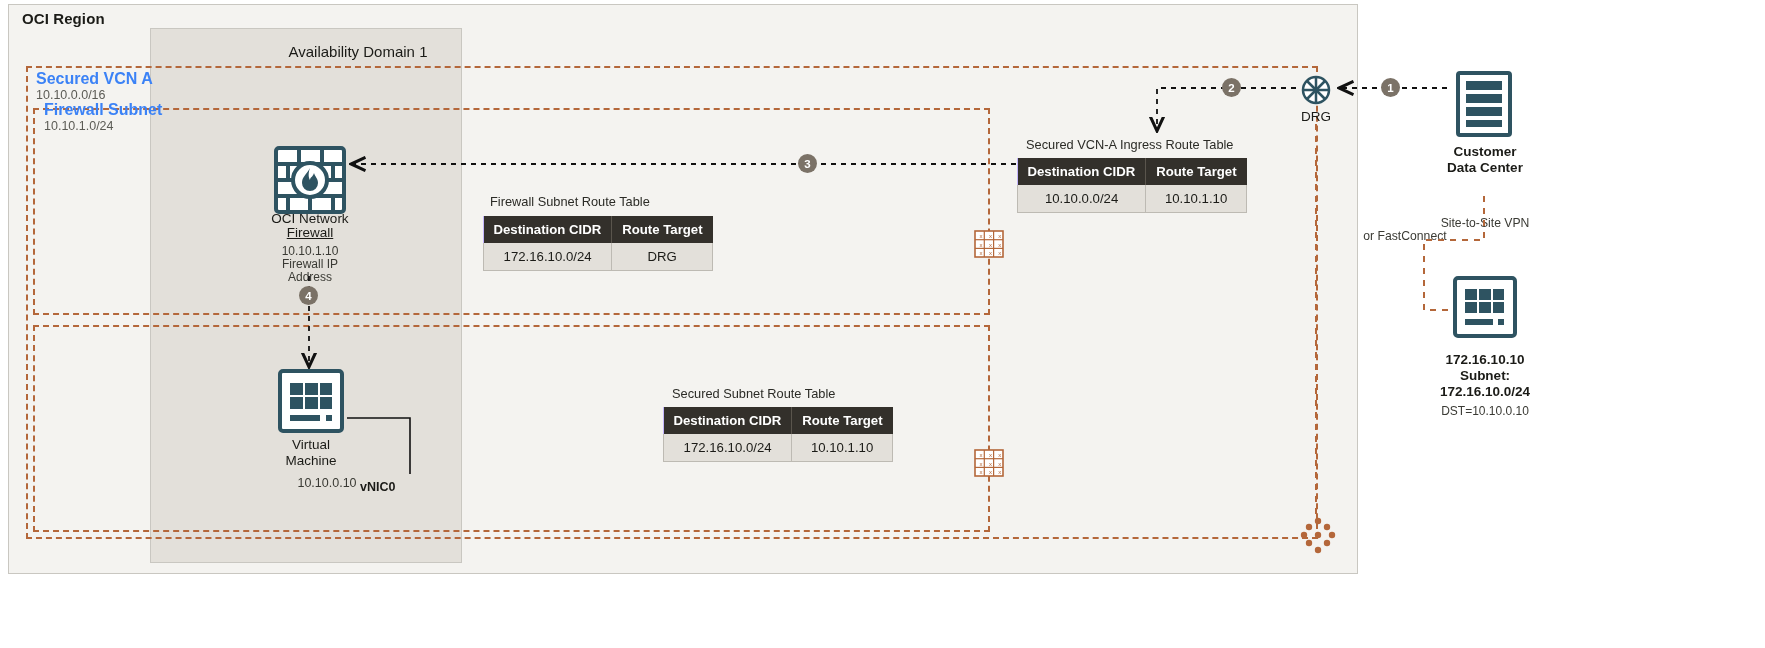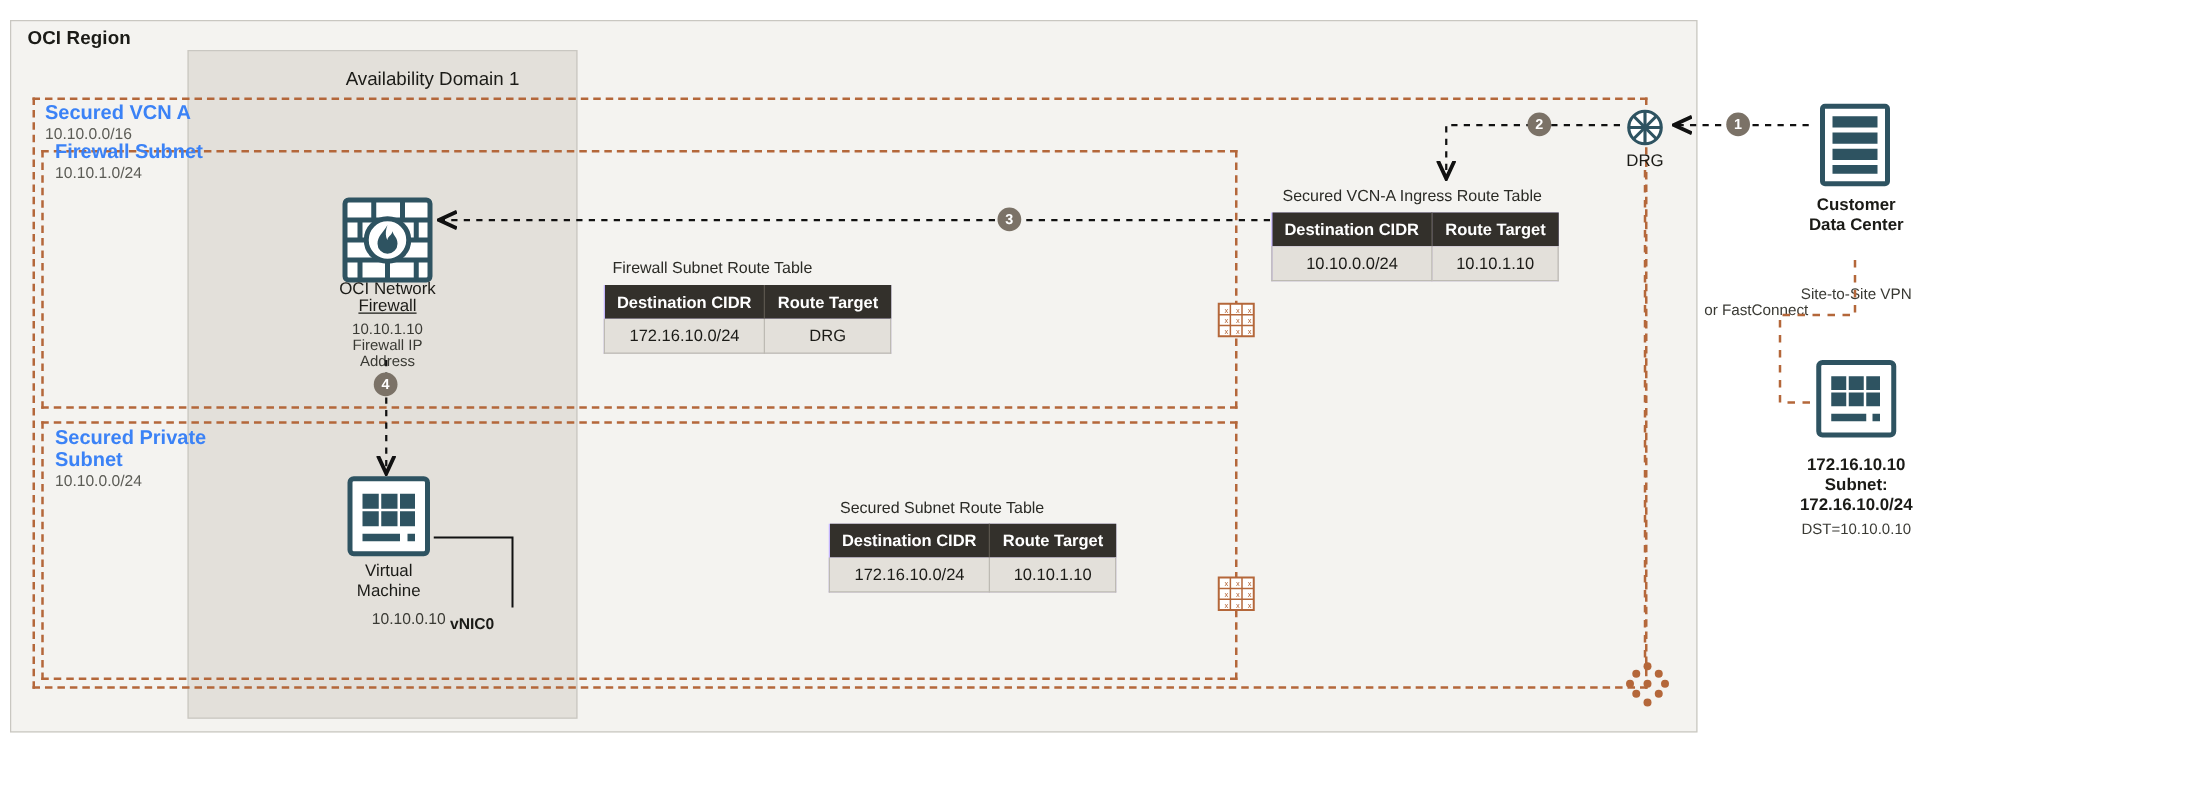--- a/index.html
+++ b/index.html
@@ -4,42 +4,42 @@
 <style>
   html,body{margin:0;padding:0;}
   body{
     width:1765px;height:648px;
     background:#ffffff;
     font-family:"Liberation Sans",sans-serif;
     position:relative;
     overflow:hidden;
     color:#2b2b26;
   }
-  .canvas{position:absolute;inset:0;margin-top:12px;}
+  .canvas{position:absolute;inset:0;}
   .abs{position:absolute;box-sizing:border-box;}
 
   
   #region-box{
     left:8px;top:4px;width:1350px;height:570px;
     background:#f4f3f0;border:1px solid #c9c7c1;
   }
   #region-label{
     left:22px;top:10px;
     font-size:15px;font-weight:bold;color:#1b1b17;letter-spacing:.1px;
   }
 
   
   .ad-col{
     background:#e3e0da;border:1px solid #c9c7c1;
   }
   #ad1-col{left:150px;top:28px;width:312px;height:535px;}
   #ad2-col{left:655px;top:28px;width:305px;height:535px;}
   .ad-title{
     width:100%;text-align:center;font-size:15px;color:#1b1b17;
-    position:absolute;top:14px;left:0;padding-left:40px;
+    position:absolute;top:14px;left:12px;padding-left:40px;
   }
 
   
   .dash{border:2px dashed #b4673a;background:transparent;}
   #vcn-a{left:26px;top:66px;width:1292px;height:473px;}
   #fw-subnet{left:33px;top:108px;width:957px;height:207px;}
   #priv-subnet{left:33px;top:325px;width:957px;height:207px;}
   .zone-title{
     font-size:16px;font-weight:bold;color:#3b82f6;line-height:1.12;
   }
@@ -113,25 +113,20 @@
   <div class="abs" id="vcn-a-label">
     <div class="zone-title">Secured VCN A</div>
     <div class="zone-cidr">10.10.0.0/16</div>
   </div>
 
   <div class="abs" id="fw-subnet-label">
     <div class="zone-title">Firewall Subnet</div>
     <div class="zone-cidr">10.10.1.0/24</div>
   </div>
 
-  <div class="abs" id="priv-subnet-label">
-    <div class="zone-title">Secured Private</div>
-    <div class="zone-title">Subnet</div>
-    <div class="zone-cidr">10.10.0.0/24</div>
-  </div>
 
   <div class="icon" style="left:273px;top:145px;">
     <svg width="74" height="70" viewBox="0 0 74 70">
       <rect x="3" y="3" width="68" height="64" rx="3" fill="#ffffff" stroke="#2e5361" stroke-width="4"></rect>
       <g stroke="#2e5361" stroke-width="4" fill="none">
         <line x1="3" y1="19" x2="71" y2="19"></line>
         <line x1="3" y1="35" x2="71" y2="35"></line>
         <line x1="3" y1="51" x2="71" y2="51"></line>
         <line x1="26" y1="3" x2="26" y2="19"></line>
         <line x1="49" y1="3" x2="49" y2="19"></line>

